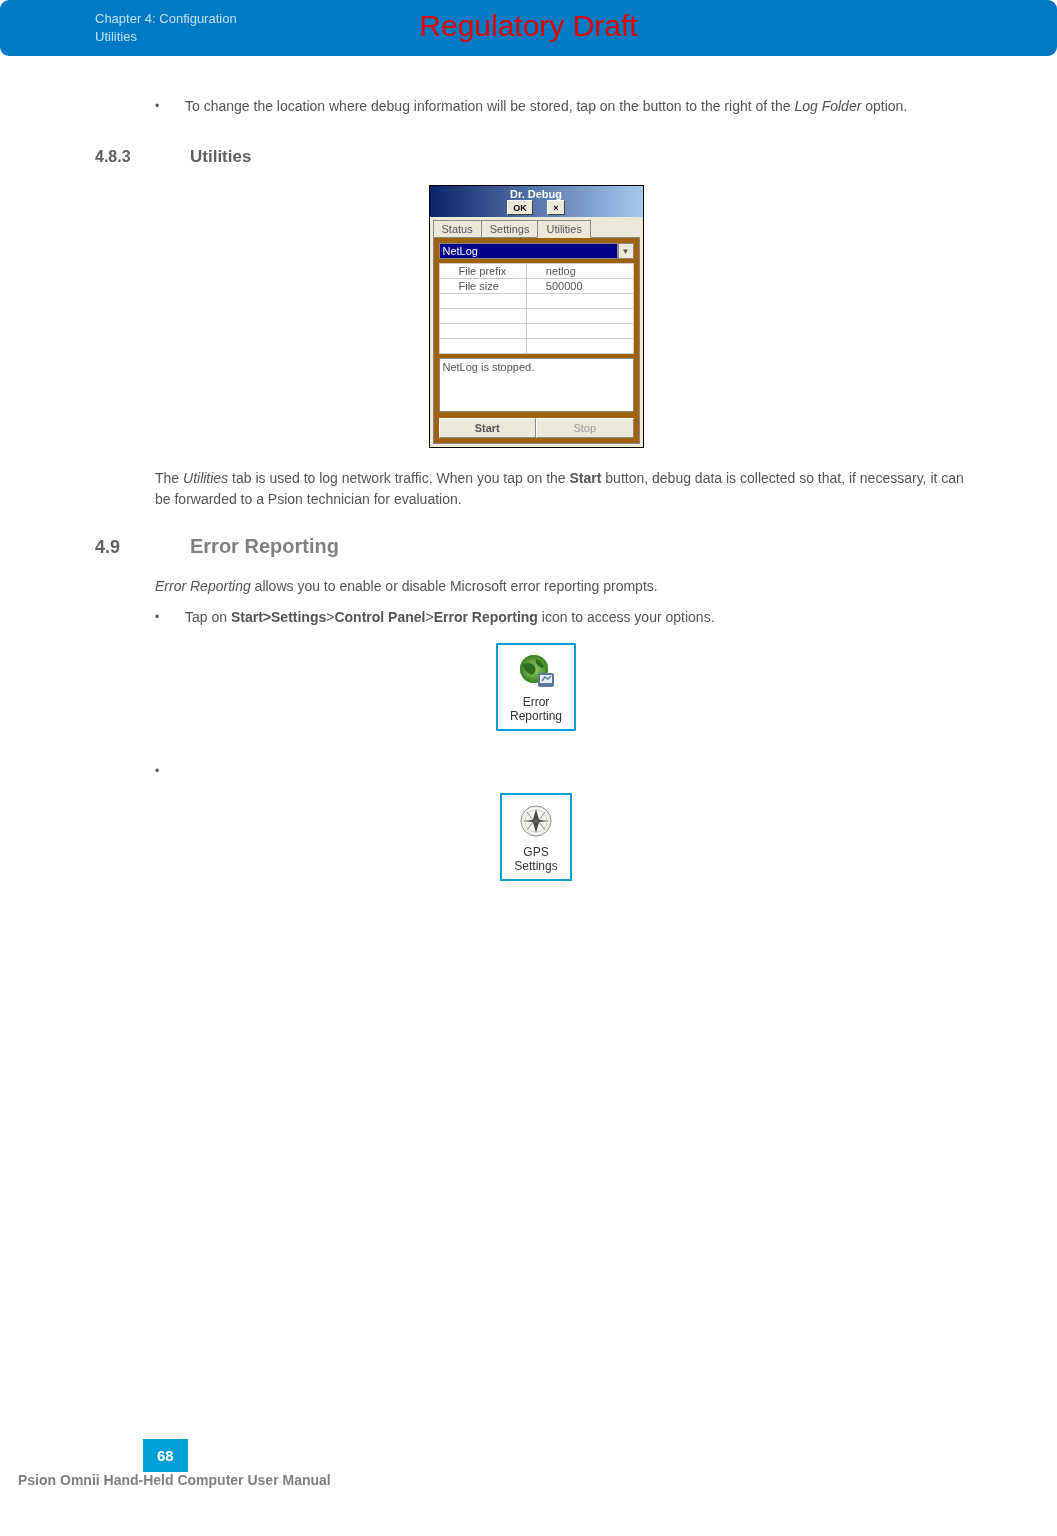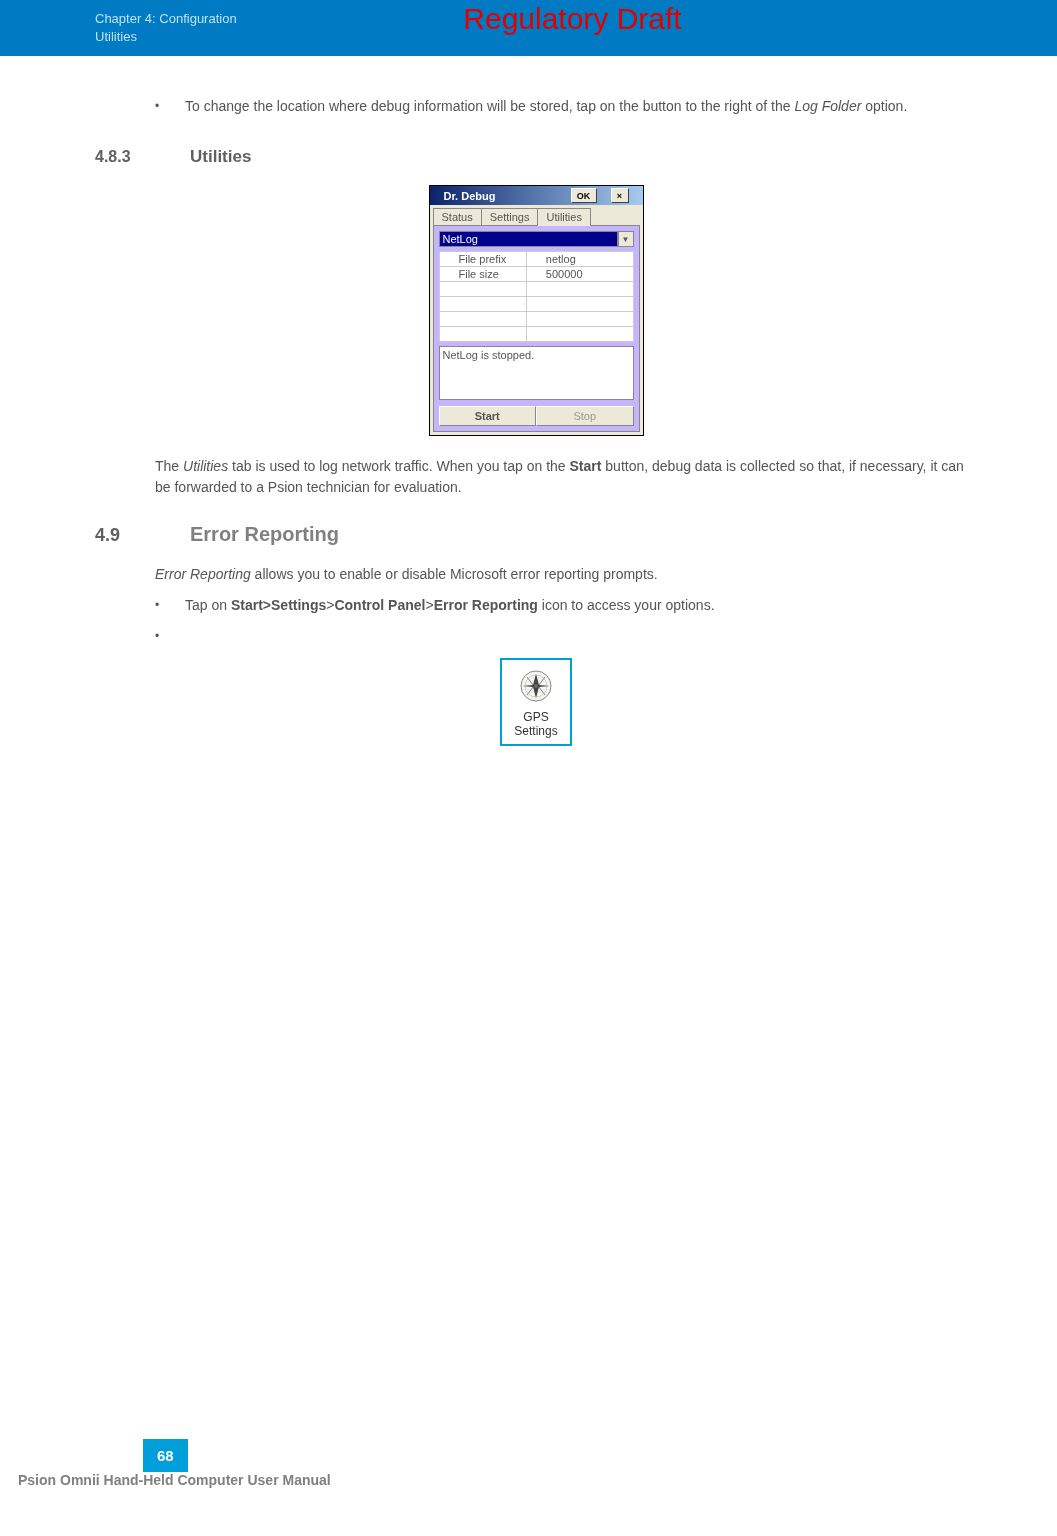--- a/index.html
+++ b/index.html
@@ -7,34 +7,34 @@
       font-family: Arial, Helvetica, sans-serif;
       font-size: 14px;
       color: #555;
       background: #fff;
       width: 1057px;
       height: 1536px;
       position: relative;
     }
     .watermark {
       position: absolute;
-      top: 2px;
+      top: 9px;
       left: 50%;
       transform: translateX(-50%);
       font-size: 30px;
       color: #e00000;
       font-weight: normal;
-      margin-left: 44px;
     }
     .blue-header {
       background: #007ac2;
       color: #bfe1f5;
       padding: 10px 0 10px 95px;
       font-size: 13px;
       line-height: 1.4;
+      border-radius: 9px;
     }
     .content {
       padding: 40px 80px 0 95px;
     }
     .bullet-row {
       display: flex;
       margin-left: 60px;
       margin-bottom: 30px;
     }
     .bullet-dot {
@@ -85,25 +85,26 @@
       width: 215px;
       border: 1px solid #000;
       background: #ece9d8;
       font-family: Tahoma, Arial, sans-serif;
       font-size: 11px;
     }
     .title-bar {
       background: linear-gradient(to right, #0a246a, #a6caf0);
       color: #fff;
       font-weight: bold;
-      padding: 2px 14px;
+      padding: 2px 3px;
       display: flex;
       align-items: center;
       justify-content: space-between;
       font-size: 11px;
+      flex-direction: column;
     }
     .title-btns {
       display: flex;
       gap: 14px;
     }
     .title-btn {
       background: #ece9d8;
       color: #000;
       border: 1px solid #fff;
       border-right-color: #404040;
@@ -135,21 +136,21 @@
       background: #ece9d8;
       z-index: 2;
       border-bottom: 1px solid #ece9d8;
       margin-bottom: -1px;
     }
     .tab-body {
       margin: 0 3px 3px 3px;
       border: 1px solid #888;
       border-top: 1px solid #888;
       padding: 5px;
-      background: #c4b5fd;
+      background: #a16207;
     }
     .dropdown {
       display: flex;
       margin-bottom: 4px;
     }
     .dropdown-field {
       flex: 1;
       background: #00008b;
       color: #fff;
       padding: 1px 3px;
@@ -338,20 +339,41 @@
     <span class="italic">Error Reporting</span><span> allows you to enable or disable Microsoft error reporting prompts.</span>
   </div>
 
   <div class="bullet-row" style="margin-bottom:10px;">
     <div class="bullet-dot">•</div>
     <div class="bullet-text">
       <span>Tap on </span><span class="bold">Start&gt;Settings</span><span>&gt;</span><span class="bold">Control Panel</span><span>&gt;</span><span class="bold">Error Reporting</span><span> icon to access your options.</span>
     </div>
   </div>
 
+  <div class="icon-wrap">
+    <div class="icon-box">
+      <svg width="40" height="38">
+        <circle cx="18" cy="16" r="14" fill="#6db33f"></circle>
+        <circle cx="18" cy="16" r="14" fill="url(#g1)"></circle>
+        <defs>
+            <radialGradient id="g1">
+              <stop offset="0" stop-color="#a0d070"></stop>
+              <stop offset="1" stop-color="#3a8020"></stop>
+            </radialGradient>
+          </defs>
+        <path d="M6 12 Q12 8 18 12 Q22 18 16 22 Q10 20 6 12" fill="#2c6e1f"></path>
+        <path d="M20 6 Q26 8 28 14 Q24 16 20 10" fill="#2c6e1f"></path>
+        <rect x="22" y="20" width="16" height="14" rx="2" fill="#5b7a9b"></rect>
+        <rect x="24" y="22" width="12" height="8" fill="#e8eef5"></rect>
+        <path d="M26 28 L29 24 L32 26 L35 23" stroke="#5b7a9b" stroke-width="1.5" fill="none"></path>
+      </svg>
+      <div>Error</div>
+      <div>Reporting</div>
+    </div>
+  </div>
 
 
 
   <div class="bullet-row" style="margin-bottom:10px;">
     <div class="bullet-dot">•</div>
   </div>
 
   <div class="icon-wrap">
     <div class="icon-box">
       <svg width="40" height="38">

